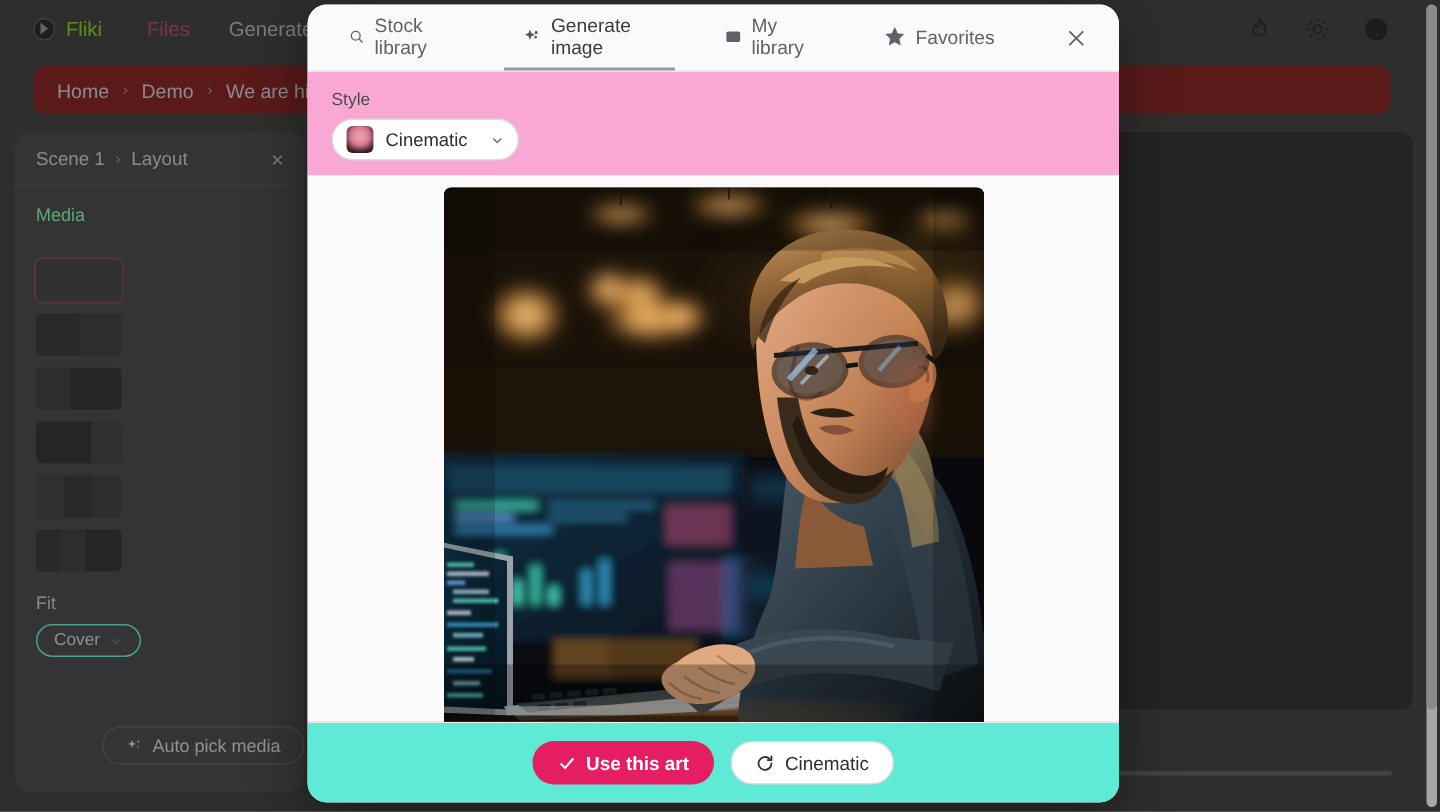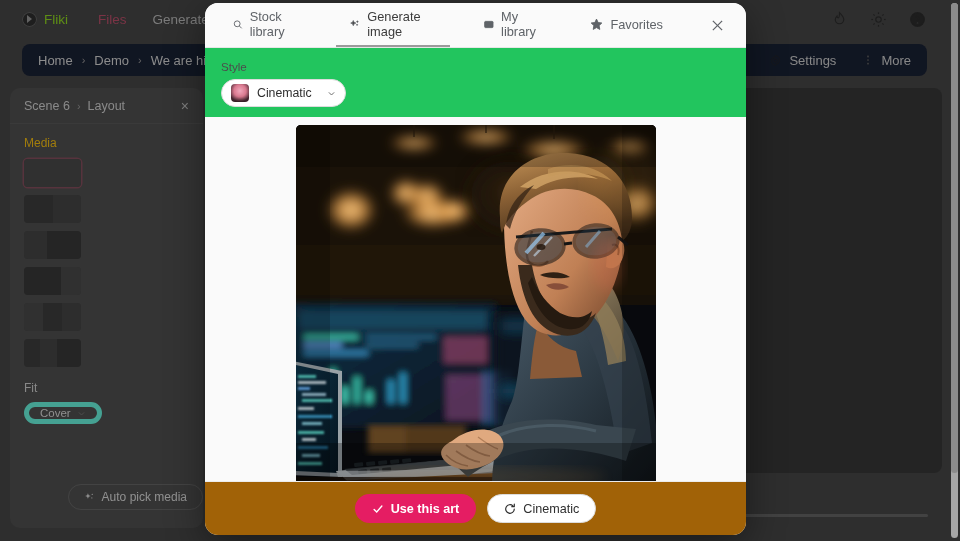--- a/index.html
+++ b/index.html
@@ -34,53 +34,53 @@
   .brand-name { color: #84cc16; font-size: 13.5px; }
   .topnav { display: flex; align-items: center; gap: 26px; margin-left: 30px; }
   .topnav-item { font-size: 13.5px; color: #b0b0b0; cursor: pointer; }
   .topnav-item.active { color: #b0445f; }
   .topbar-right { margin-left: auto; display: flex; align-items: center; gap: 22px; padding-right: 6px; }
   .ic { width: 17px; height: 17px; display: block; opacity: .78; }
   .ic path, .ic circle, .ic line, .ic rect, .ic polyline { stroke: #1b1b1b; }
 
   .breadcrumb-bar {
     position: absolute; left: 22px; top: 44px; width: 905px; height: 32px;
-    background: #0f172a; border-radius: 8px;
+    background: #7f1d1d; border-radius: 8px;
     display: flex; align-items: center; padding: 0 16px;
     color: #c3c3c3; font-size: 13px;
   }
   .crumb { color: #c9c9c9; }
   .crumb-sep { color: #8e8e8e; margin: 0 9px; font-size: 11px; }
   .bc-right { margin-left: auto; display: flex; align-items: center; gap: 26px; }
   .bc-btn { display: flex; align-items: center; gap: 7px; color: #c3c3c3; font-size: 13px; }
 
   .left-panel {
     position: absolute; left: 10px; top: 88px; width: 193px; height: 440px;
     background: #454545; border-radius: 10px;
   }
   .panel-head {
     height: 36px; display: flex; align-items: center; padding: 0 14px;
     border-bottom: 1px solid #4e4e4e; font-size: 12.5px; color: #c6c6c6;
   }
   .panel-head .crumb-sep { margin: 0 7px; }
   .panel-close { margin-left: auto; color: #b5b5b5; font-size: 14px; line-height: 1; }
   .panel-body { padding: 12px 14px 0 14px; }
-  .panel-label { font-size: 12px; color: #eab308; margin-bottom: 9px; }
+  .panel-label { font-size: 12px; color: #86efac; margin-bottom: 23px; }
   .layout-list { display: flex; flex-direction: column; gap: 8px; }
   .layout-thumb {
     width: 57px; height: 28px; border-radius: 4px; overflow: hidden;
     display: flex; background: #3a3a3a;
   }
   .layout-thumb.selected { box-shadow: 0 0 0 1.5px #7a4352; }
   .lt-cell { height: 100%; }
   .fit-label { font-size: 12px; color: #c4c4c4; margin: 14px 0 7px; }
   .pill {
     display: inline-flex; align-items: center; gap: 6px;
     height: 22px; padding: 0 11px; border-radius: 11px;
-    border: 5px solid #5eead4; font-size: 11.5px; color: #cfcfcf;
+    border: 1px solid #5eead4; font-size: 11.5px; color: #cfcfcf;
   }
   .auto-pick-wrap {
     position: absolute; left: 0; right: 0; bottom: 18px; display: flex; justify-content: flex-end;
   }
   .auto-pick {
     display: inline-flex; align-items: center; gap: 7px;
     height: 26px; padding: 0 15px; border-radius: 13px;
     border: 1px solid #5c5c5c; font-size: 12px; color: #d0d0d0;
   }
 
@@ -130,21 +130,21 @@
   .tab.active { color: #3b3b3b; border-bottom-color: #9a9a9a; }
   .tab .tico { width: 13px; height: 13px; display: block; }
   .tab .tico path, .tab .tico circle, .tab .tico rect, .tab .tico line { stroke: #5f6368; }
   .tab-close {
     margin-left: auto; display: flex; align-items: center; padding: 0 8px 0 14px;
     color: #5f6368; cursor: pointer;
   }
 
   .modal-controls {
     display: flex; gap: 14px; padding: 12px 16px 10px 16px;
-    background: #22c55e; flex: 0 0 auto;
+    background: #f9a8d4; flex: 0 0 auto;
   }
   .ctrl-col { display: flex; flex-direction: column; gap: 6px; }
   .ctrl-label { font-size: 11.6px; color: #4c4c4c; }
   .style-select {
     width: 125px; height: 28px; border-radius: 14px;
     border: 1px solid #dcdcdc; background: #fff;
     display: flex; align-items: center; gap: 8px; padding: 0 9px;
     font-size: 12.3px; color: #2f2f2f; cursor: pointer; justify-content: flex-end;
   }
   .style-thumb {
@@ -171,21 +171,21 @@
     padding: 8px 0 0 0; background: #fafafa; overflow: hidden;
   }
   .art {
     width: 360px; height: 360px; border-radius: 5px; overflow: hidden;
     position: relative; background: #0b0d12;
   }
 
   .modal-footer {
     flex: 0 0 auto; height: 54px; border-top: 1px solid #ececec;
     display: flex; align-items: center; justify-content: center; gap: 11px;
-    background: #a16207;
+    background: #5eead4;
   }
   .btn-primary {
     display: inline-flex; align-items: center; gap: 7px;
     height: 29px; padding: 0 17px; border-radius: 15px;
     background: #e51d63; color: #fff; font-size: 12.6px; border: none; cursor: pointer;
     font-family: inherit; font-weight: bold;
   }
   .btn-secondary {
     display: inline-flex; align-items: center; gap: 7px;
     height: 29px; padding: 0 16px; border-radius: 15px;
@@ -238,49 +238,25 @@
         </span>
       </div>
     </div>
 
     <div class="breadcrumb-bar">
       <span class="crumb">Home</span>
       <span class="crumb-sep">›</span>
       <span class="crumb">Demo</span>
       <span class="crumb-sep">›</span>
       <span class="crumb">We are hi</span>
-      <div class="bc-right">
-        <span class="bc-btn">
-          <span>ad</span>
-        </span>
-        <span class="bc-btn">
-          <span>
-            <svg class="ic" style="width:13px;height:13px" viewBox="0 0 20 20" fill="none">
-                <circle cx="10" cy="10" r="2.6" stroke="#c3c3c3" stroke-width="1.5"></circle>
-                <path d="M10 1.6l1.3 2.2 2.5-.5.5 2.5 2.2 1.3-1.3 2.2 1.3 2.2-2.2 1.3-.5 2.5-2.5-.5L10 18.4l-1.3-2.1-2.5.5-.5-2.5-2.2-1.3L4.8 10.8 3.5 8.6l2.2-1.3.5-2.5 2.5.5z" stroke="#c3c3c3" stroke-width="1.2"></path>
-              </svg>
-          </span>
-          <span>Settings</span>
-        </span>
-        <span class="bc-btn">
-          <span>
-            <svg class="ic" style="width:12px;height:12px" viewBox="0 0 20 20">
-                <circle cx="10" cy="4" r="1.4" fill="#c3c3c3" stroke="none"></circle>
-                <circle cx="10" cy="10" r="1.4" fill="#c3c3c3" stroke="none"></circle>
-                <circle cx="10" cy="16" r="1.4" fill="#c3c3c3" stroke="none"></circle>
-              </svg>
-          </span>
-          <span>More</span>
-        </span>
-      </div>
     </div>
 
     <div class="left-panel">
       <div class="panel-head">
-        <span>Scene 6</span>
+        <span>Scene 1</span>
         <span class="crumb-sep">›</span>
         <span>Layout</span>
         <span class="panel-close">×</span>
       </div>
       <div class="panel-body">
         <div class="panel-label">Media</div>
         <div class="layout-list" id="layout-list">
             <div class="layout-thumb selected">
               <div class="lt-cell" style="width: 100%; background: rgb(63, 63, 63);"></div>
             </div>

